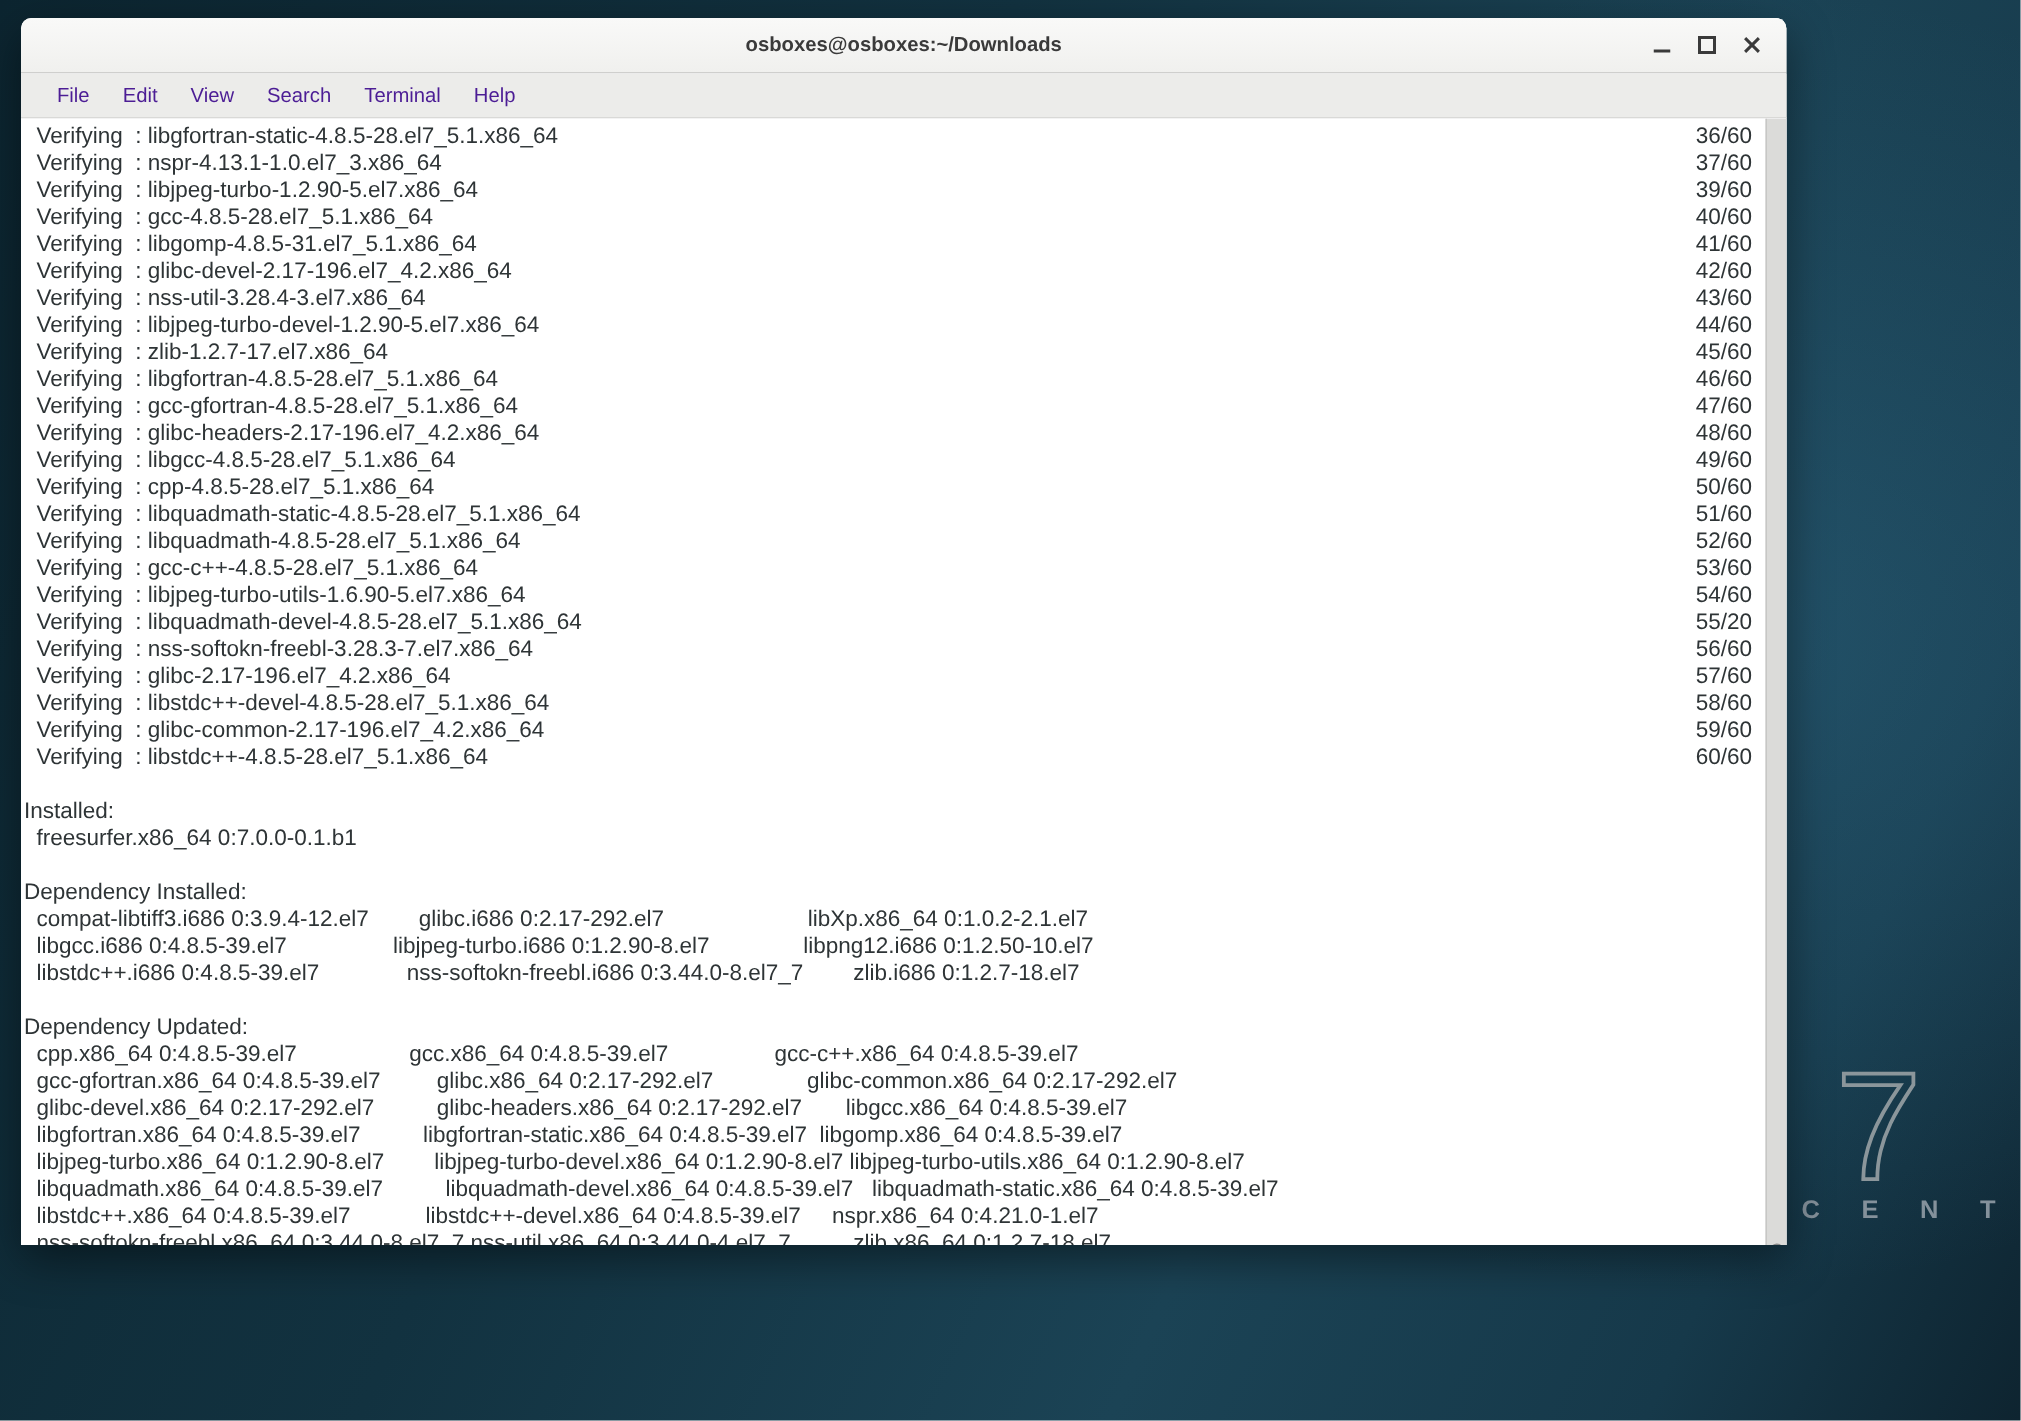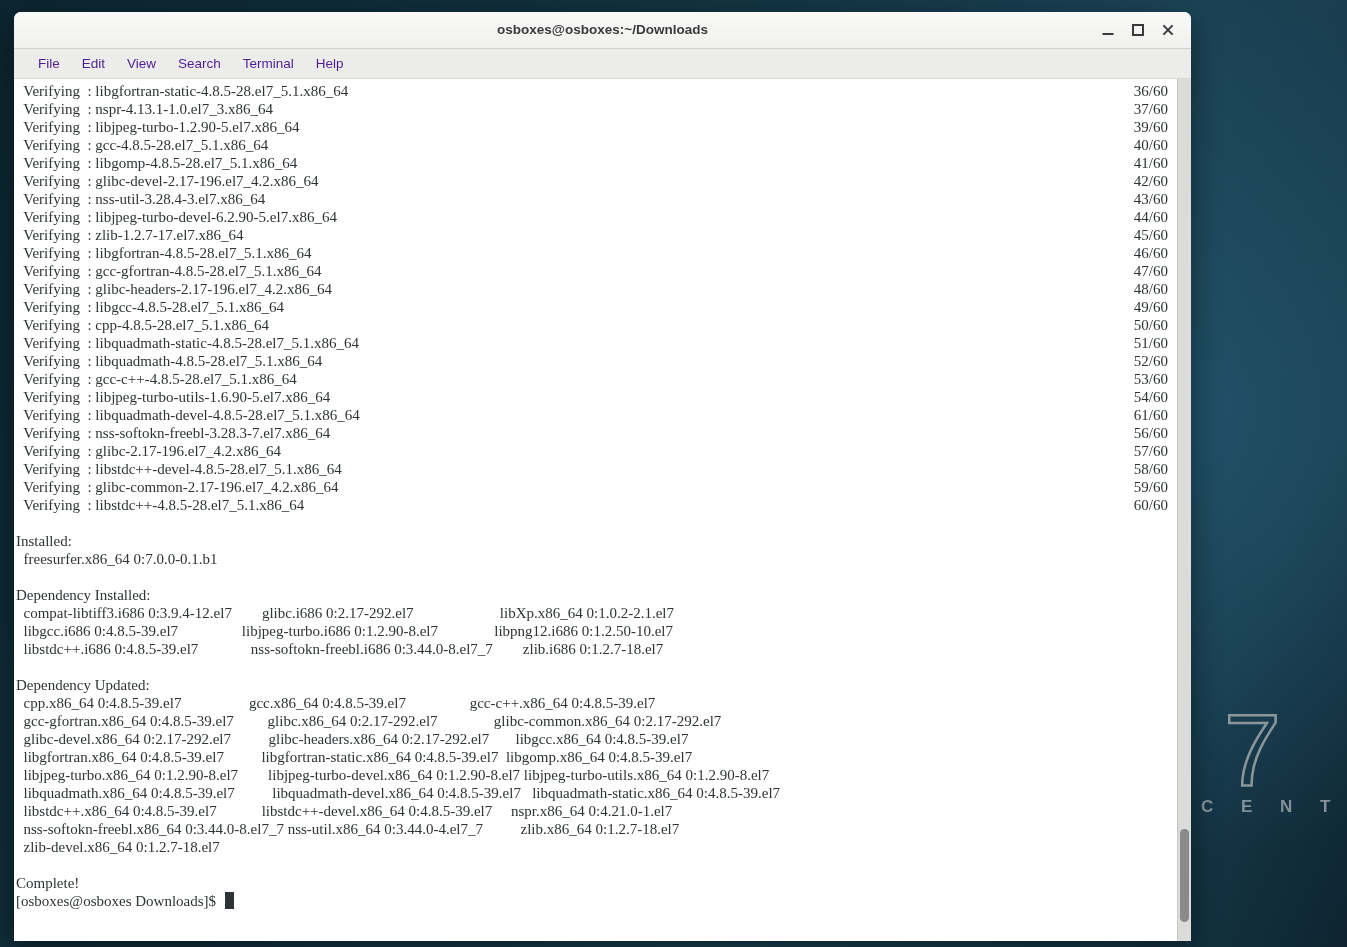--- a/index.html
+++ b/index.html
@@ -11,21 +11,21 @@
       linear-gradient(115deg,#0c2530 0%,#123240 38%,#1b4355 66%,#16394a 86%,#0e2430 100%);
   }
   
   .centos-mark{position:absolute;pointer-events:none;}
   .centos-brand{
     position:absolute;left:1201px;top:797px;width:146px;
     font-size:17px;font-weight:600;letter-spacing:11.5px;color:#84919b;white-space:nowrap;
   }
   
   .window{
-    position:absolute;left:14px;top:12px;width:1177px;height:929px;
+    position:absolute;left:14px;top:12px;width:1177px;height:818px;
     border-radius:7px 7px 0 0;background:#ffffff;
     box-shadow:0 10px 30px rgba(0,0,0,.45);
     display:flex;flex-direction:column;justify-content:space-between;
   }
   .titlebar{
     height:36px;flex:0 0 36px;position:relative;
     background:linear-gradient(#f9f9f8,#f0f0ee);
     border-bottom:1px solid #cfcfcd;border-radius:7px 7px 0 0;
   }
   .titlebar .title{
@@ -41,21 +41,21 @@
   .g-x2{transform:translate(-50%,-50%) rotate(-45deg);}
   .menubar{
     height:29px;flex:0 0 29px;display:flex;align-items:center;
     background:#ececea;border-bottom:1px solid #d9d9d7;padding-left:13px;
     font-size:13.5px;color:#4c1d95;
   }
   .mi{padding:0 11px;line-height:29px;cursor:default;}
   
   .term{
     flex:1;position:relative;background:#ffffff;overflow:hidden;
-    font-family:Liberation Serif, serif;
+    font-family:Liberation Sans, sans-serif;
     font-size:15px;line-height:18px;color:#2e3436;
     padding:3px 0 0 2px;box-sizing:border-box;
   }
   .tl{height:18px;white-space:pre;}
   .vrow{display:flex;justify-content:space-between;width:1152px;}
   .vrow span{white-space:pre;}
   .cursor{display:inline-block;width:9px;height:17px;background:#2e3436;margin-left:9px;vertical-align:top;}
   
   .sbar{position:absolute;right:0;top:0;bottom:0;width:13px;background:#dbdbd9;border-left:1px solid #c7c7c5;}
   .sthumb{position:absolute;left:2px;width:9px;top:750px;height:93px;border-radius:5px;background:#8a8a8a;}
@@ -95,35 +95,35 @@
     <span class="mi">Terminal</span>
     <span class="mi">Help</span>
   </div>
 
   <div class="term">
     <div id="lines">
         <div class="tl vrow"><span>  Verifying  : libgfortran-static-4.8.5-28.el7_5.1.x86_64</span><span>36/60</span></div>
         <div class="tl vrow"><span>  Verifying  : nspr-4.13.1-1.0.el7_3.x86_64</span><span>37/60</span></div>
         <div class="tl vrow"><span>  Verifying  : libjpeg-turbo-1.2.90-5.el7.x86_64</span><span>39/60</span></div>
         <div class="tl vrow"><span>  Verifying  : gcc-4.8.5-28.el7_5.1.x86_64</span><span>40/60</span></div>
-        <div class="tl vrow"><span>  Verifying  : libgomp-4.8.5-28.el7_5.1.x86_64</span><span>41/60</span></div>
+        <div class="tl vrow"><span>  Verifying  : libgomp-4.8.5-31.el7_5.1.x86_64</span><span>41/60</span></div>
         <div class="tl vrow"><span>  Verifying  : glibc-devel-2.17-196.el7_4.2.x86_64</span><span>42/60</span></div>
         <div class="tl vrow"><span>  Verifying  : nss-util-3.28.4-3.el7.x86_64</span><span>43/60</span></div>
-        <div class="tl vrow"><span>  Verifying  : libjpeg-turbo-devel-6.2.90-5.el7.x86_64</span><span>44/60</span></div>
+        <div class="tl vrow"><span>  Verifying  : libjpeg-turbo-devel-1.2.90-5.el7.x86_64</span><span>44/60</span></div>
         <div class="tl vrow"><span>  Verifying  : zlib-1.2.7-17.el7.x86_64</span><span>45/60</span></div>
         <div class="tl vrow"><span>  Verifying  : libgfortran-4.8.5-28.el7_5.1.x86_64</span><span>46/60</span></div>
         <div class="tl vrow"><span>  Verifying  : gcc-gfortran-4.8.5-28.el7_5.1.x86_64</span><span>47/60</span></div>
         <div class="tl vrow"><span>  Verifying  : glibc-headers-2.17-196.el7_4.2.x86_64</span><span>48/60</span></div>
         <div class="tl vrow"><span>  Verifying  : libgcc-4.8.5-28.el7_5.1.x86_64</span><span>49/60</span></div>
         <div class="tl vrow"><span>  Verifying  : cpp-4.8.5-28.el7_5.1.x86_64</span><span>50/60</span></div>
         <div class="tl vrow"><span>  Verifying  : libquadmath-static-4.8.5-28.el7_5.1.x86_64</span><span>51/60</span></div>
         <div class="tl vrow"><span>  Verifying  : libquadmath-4.8.5-28.el7_5.1.x86_64</span><span>52/60</span></div>
         <div class="tl vrow"><span>  Verifying  : gcc-c++-4.8.5-28.el7_5.1.x86_64</span><span>53/60</span></div>
         <div class="tl vrow"><span>  Verifying  : libjpeg-turbo-utils-1.6.90-5.el7.x86_64</span><span>54/60</span></div>
-        <div class="tl vrow"><span>  Verifying  : libquadmath-devel-4.8.5-28.el7_5.1.x86_64</span><span>61/60</span></div>
+        <div class="tl vrow"><span>  Verifying  : libquadmath-devel-4.8.5-28.el7_5.1.x86_64</span><span>55/20</span></div>
         <div class="tl vrow"><span>  Verifying  : nss-softokn-freebl-3.28.3-7.el7.x86_64</span><span>56/60</span></div>
         <div class="tl vrow"><span>  Verifying  : glibc-2.17-196.el7_4.2.x86_64</span><span>57/60</span></div>
         <div class="tl vrow"><span>  Verifying  : libstdc++-devel-4.8.5-28.el7_5.1.x86_64</span><span>58/60</span></div>
         <div class="tl vrow"><span>  Verifying  : glibc-common-2.17-196.el7_4.2.x86_64</span><span>59/60</span></div>
         <div class="tl vrow"><span>  Verifying  : libstdc++-4.8.5-28.el7_5.1.x86_64</span><span>60/60</span></div>
         <div class="tl"></div>
         <div class="tl">Installed:</div>
         <div class="tl">  freesurfer.x86_64 0:7.0.0-0.1.b1</div>
         <div class="tl"></div>
         <div class="tl">Dependency Installed:</div>

